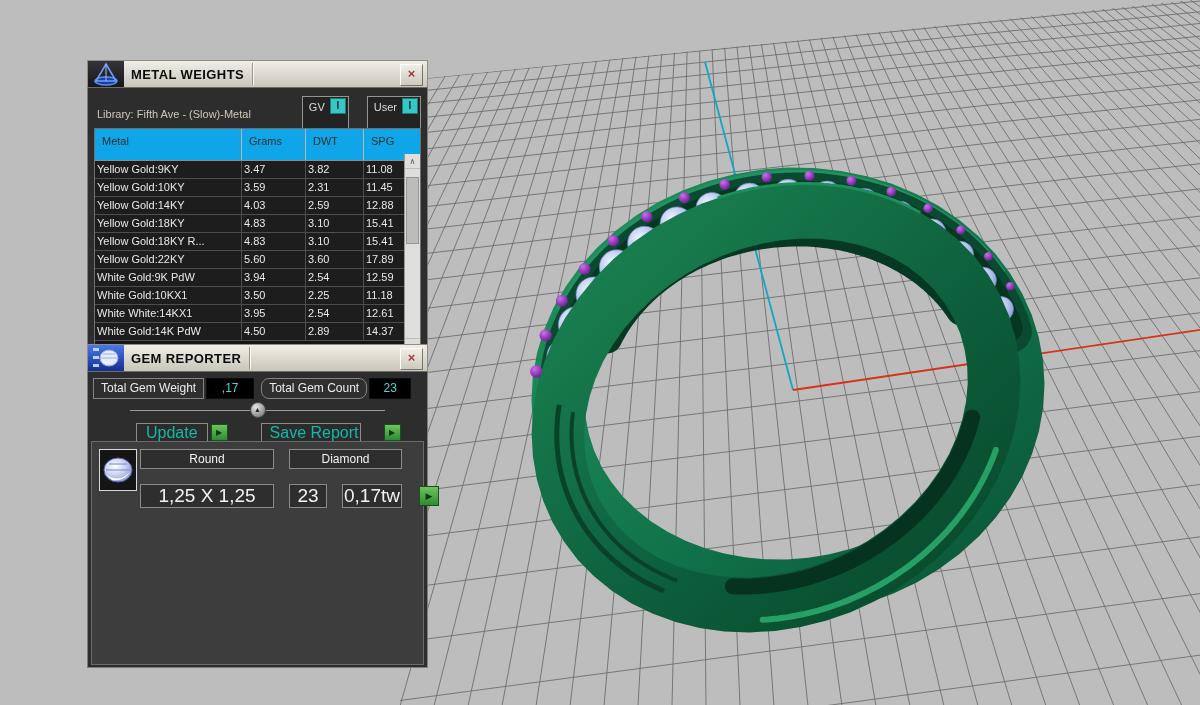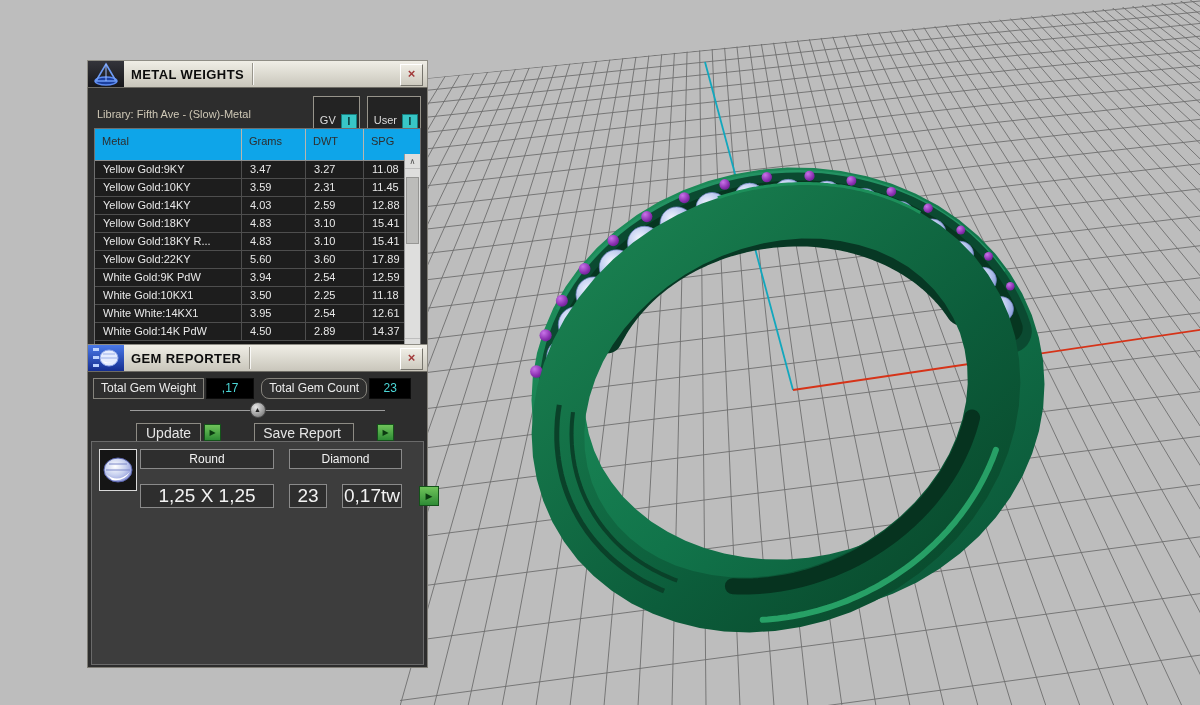--- a/index.html
+++ b/index.html
@@ -27,34 +27,34 @@
     background:linear-gradient(#efede5,#cdcabf);border:1px solid;border-color:#ffffff #76746c #76746c #ffffff;
     color:#a23a3a;font-size:13px;font-weight:bold;line-height:18px;text-align:center;}
 
   .panel-body{background:#2d2d2d;border:1px solid #7e7c75;border-top:none;box-sizing:border-box;position:relative;}
   #mw-body{height:267px;}
   #gr-body{height:296px;}
 
   
   .lib-row{display:flex;align-items:center;padding:8px 6px 6px 9px;}
   .lib-text{font-size:11px;color:#cfc8b6;flex:1;white-space:nowrap;}
-  .toggle-btn{display:flex;align-items:flex-start;background:#232323;border:1px solid #97948b;
-    height:20px;box-sizing:border-box;padding:17px 2px;margin-left:7px;}
+  .toggle-btn{display:flex;align-items:flex-end;background:#232323;border:1px solid #97948b;
+    height:20px;box-sizing:border-box;padding:17px 2px;margin-left:18px;}
   .toggle-label{font-size:11px;color:#dcdcdc;padding:0 5px 1px 4px;}
   .toggle-ind{width:14px;height:14px;background:#38c6c6;border:1px solid #157f7f;color:#062c2c;
     font-size:10px;font-weight:bold;line-height:13px;text-align:center;}
 
   .mtable{position:absolute;left:6px;right:6px;top:40px;height:224px;background:#151515;
     border:1px solid #6f6f6f;overflow:hidden;}
   .thead{display:flex;height:32px;background:#0ea5e9;border-bottom:1px solid #8d8d8d;box-sizing:border-box;}
   .th{font-size:11px;color:#2e2e2e;padding:6px 0 0 7px;box-sizing:border-box;border-right:1px solid #b9b6ad;
       white-space:nowrap;overflow:hidden;}
   .c-metal{width:147px;} .c-grams{width:64px;} .c-dwt{width:58px;} .c-spg{flex:1;border-right:none;}
   .tr{display:flex;height:18px;background:#1d1d1d;border-bottom:1px solid #4e4e4e;box-sizing:border-box;}
-  .td{font-size:11px;color:#e8e8e8;padding:2px 0 0 8px;box-sizing:border-box;border-right:1px solid #4e4e4e;
+  .td{font-size:11px;color:#e8e8e8;padding:2px 0 0 2px;box-sizing:border-box;border-right:1px solid #4e4e4e;
       white-space:nowrap;overflow:hidden;}
   .scrollbar{position:absolute;top:25px;right:0;bottom:0;width:15px;background:#dededd;
     border-left:1px solid #9a9a9a;}
   .sb-btn{height:14px;font-size:8px;color:#4c4c4c;text-align:center;line-height:15px;}
   .sb-up{border-bottom:1px solid #bdbdbd;}
   .sb-down{position:absolute;bottom:0;left:0;right:0;border-top:1px solid #bdbdbd;}
   .sb-thumb{position:absolute;left:1px;right:1px;top:23px;height:65px;background:#bcbcba;
     border:1px solid #969694;}
 
   
@@ -65,21 +65,21 @@
     padding:2px 4px 3px;text-align:center;white-space:nowrap;}
   #tgw-value{width:38px;margin-left:2px;} #tgc-value{width:32px;margin-left:2px;}
   #tgc-label{margin-left:7px;border-radius:8px;}
   .slider-row{position:relative;height:17px;margin:3px 42px 0 42px;}
   .slider-line{position:absolute;left:0;right:0;top:8px;height:1px;background:#9b9b9b;}
   .slider-knob{position:absolute;left:50%;top:0;width:16px;height:16px;margin-left:-8px;border-radius:50%;
     background:radial-gradient(circle at 35% 30%,#e6e6e6,#8d8d8d 70%,#5f5f5f);
     border:1px solid #4c4c4c;box-sizing:border-box;text-align:center;}
   .slider-knob span{font-size:7px;color:#222;line-height:14px;display:block;}
   .actions-row{display:flex;align-items:center;margin:4px 0 0 48px;}
-  .action-btn{border:1px solid #8d8b84;background:#2b2b2b;color:#e5e5e5;font-size:14px;
+  .action-btn{border:1px solid #8d8b84;background:#2b2b2b;color:#14b8a6;font-size:16px;
     height:19px;box-sizing:border-box;padding:1px 9px 7px;line-height:16px;white-space:nowrap;}
   #save-btn{margin-left:33px;width:100px;padding-left:8px;}
   .go-btn{width:17px;height:17px;margin-left:3px;box-sizing:border-box;text-align:center;
     background:linear-gradient(#6fc35a,#2e8b35);border:1px solid #14521a;}
   .go-btn span{font-size:8px;color:#0b3a10;line-height:15px;display:block;}
   #save-go{margin-left:23px;}
 
   .gem-area{position:absolute;left:3px;right:3px;top:69px;bottom:2px;background:#3d3d3d;
     border:1px solid #6a6a6a;}
   .gem-card{display:flex;margin:7px 0 0 7px;align-items:flex-start;}
@@ -333,21 +333,21 @@
       <div class="thead">
         <div class="th c-metal">Metal</div>
         <div class="th c-grams">Grams</div>
         <div class="th c-dwt">DWT</div>
         <div class="th c-spg">SPG</div>
       </div>
       <div id="metal-rows">
           <div class="tr">
             <div class="td c-metal">Yellow Gold:9KY</div>
             <div class="td c-grams">3.47</div>
-            <div class="td c-dwt">3.27</div>
+            <div class="td c-dwt">3.82</div>
             <div class="td c-spg">11.08</div>
           </div>
           <div class="tr">
             <div class="td c-metal">Yellow Gold:10KY</div>
             <div class="td c-grams">3.59</div>
             <div class="td c-dwt">2.31</div>
             <div class="td c-spg">11.45</div>
           </div>
           <div class="tr">
             <div class="td c-metal">Yellow Gold:14KY</div>

